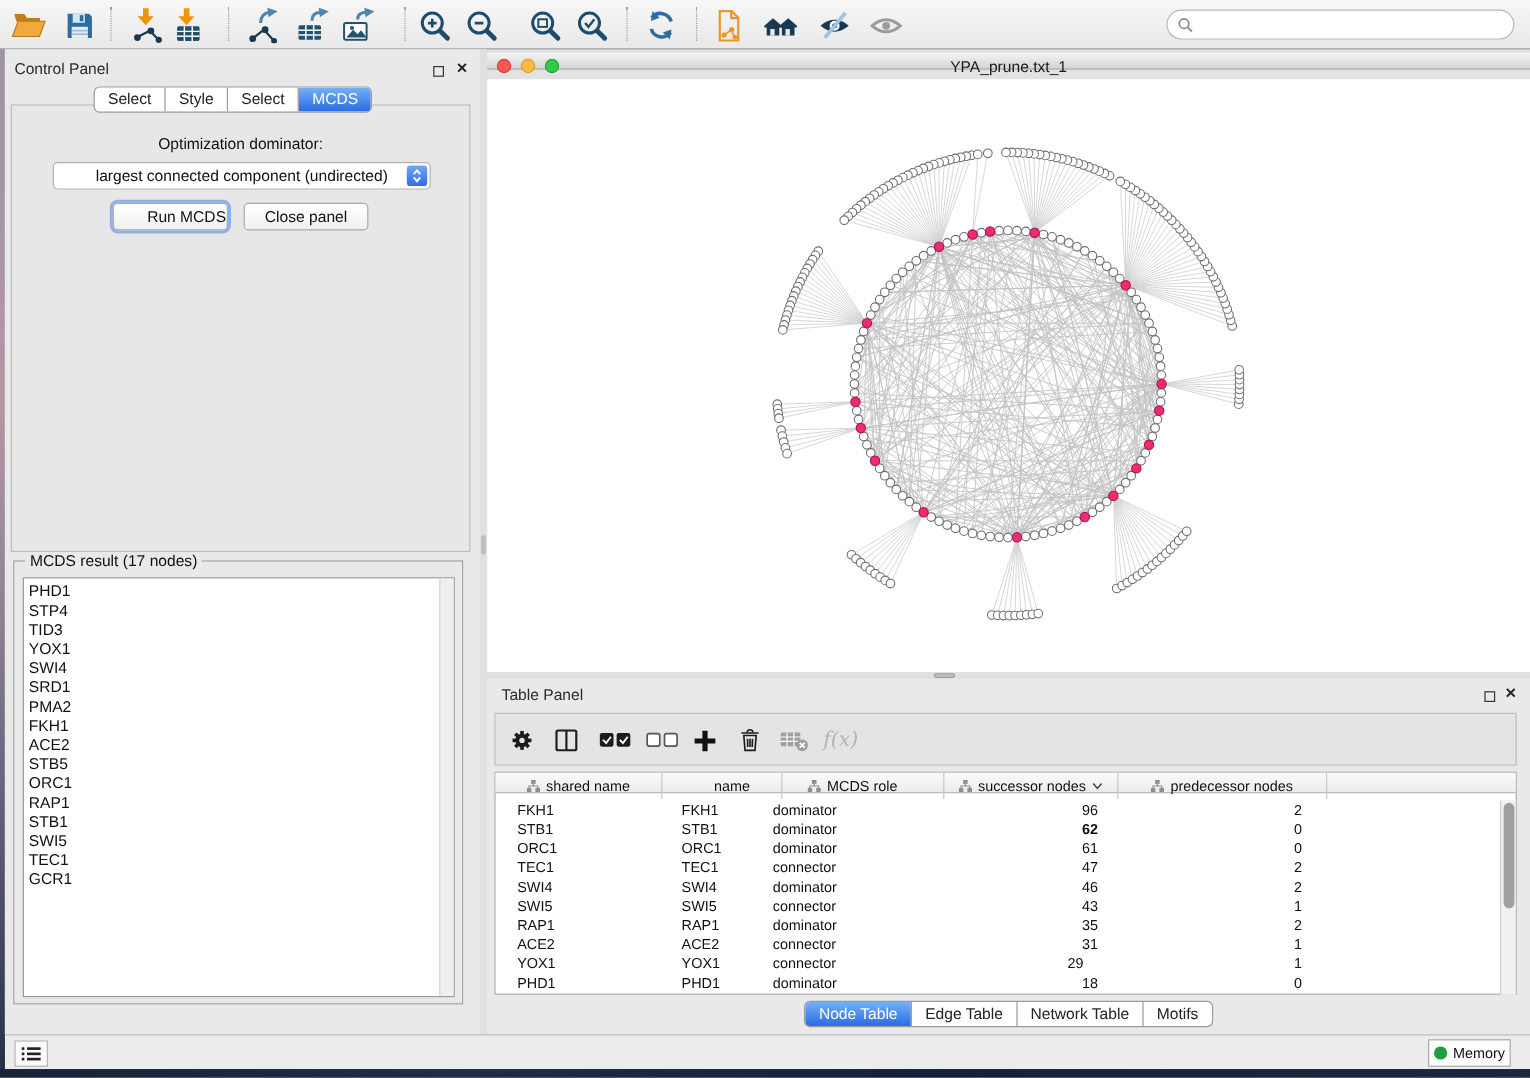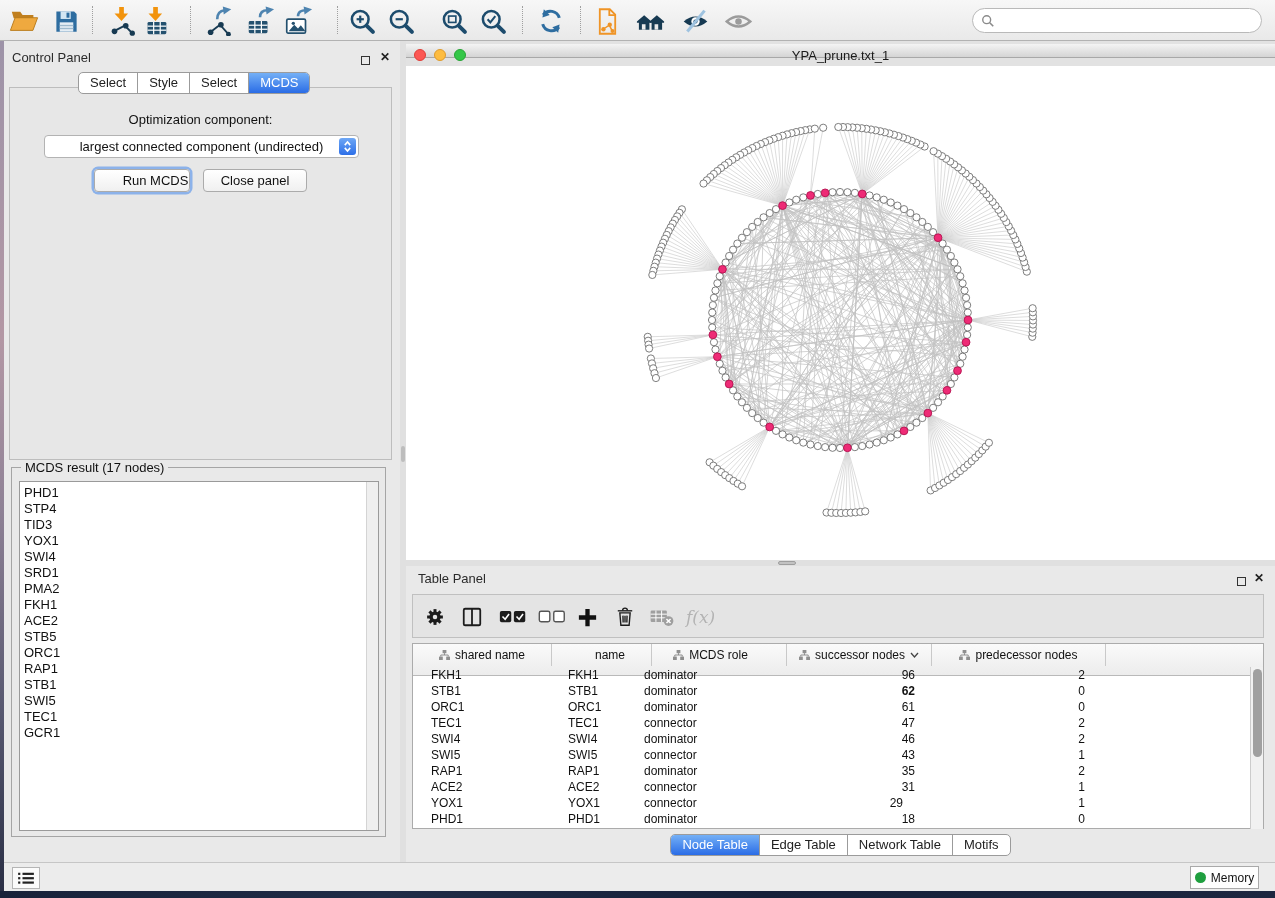--- a/index.html
+++ b/index.html
@@ -49,21 +49,21 @@
   #net-title { position:absolute; left:0; top:3px; width:869px; height:14px;
     background:linear-gradient(#f4f4f4,#d4d4d4); border-bottom:1px solid #a8a8a8; }
   .tl { position:absolute; top:5px; width:12px; height:12px; border-radius:50%; }
   #net-title-label { position:absolute; top:4px; width:100%; text-align:center; font-size:13px; color:#1a1a1a; }
   #net-canvas { position:absolute; left:0; top:25px; width:869px; height:494px; background:#fff; }
   #table-panel { left:406px; top:525px; width:869px; height:296px; background:#e9e9e9; }
   #tp-title { position:absolute; left:12px; top:5px; }
   #tp-toolbar { position:absolute; left:6px; top:28px; width:852px; height:44px; background:#e4e4e4; border:1px solid #c0c0c0; }
   .tpi { position:absolute; top:7px; width:30px; height:30px; display:flex; align-items:center; justify-content:flex-start; }
   #tbl { position:absolute; left:6px; top:77px; width:852px; height:186px; background:#fff; border:1px solid #ababab; }
-  #tbl-header { position:absolute; left:0; top:0; width:850px; height:32px; background:linear-gradient(#fafafa,#ececec); border-bottom:1px solid #b9b9b9; }
+  #tbl-header { position:absolute; left:0; top:0; width:850px; height:17px; background:linear-gradient(#fafafa,#ececec); border-bottom:1px solid #b9b9b9; }
   .hcell { position:absolute; top:0; height:22px; border-right:1px solid #c9c9c9; display:flex; align-items:center; justify-content:center; gap:5px; font-size:12px; color:#111; }
   .hicon { width:11px; height:10px; }
   #tbl-body { position:absolute; left:0; top:23px; width:838px; height:162px; overflow:hidden; }
   .trow { position:absolute; left:0; width:838px; height:16px; font-size:12px; color:#111; }
   .tcell { position:absolute; top:1px; white-space:nowrap; }
   #tbl-scroll { position:absolute; right:0px; top:23px; width:13px; height:162px; background:#f1f1f1; border-left:1px solid #cccccc; }
   #tbl-thumb { position:absolute; left:1.5px; top:2px; width:9px; height:88px; background:#a0a0a0; border-radius:5px; }
   #tbl-tabs { position:absolute; left:0; width:869px; top:268px; display:flex; justify-content:center; }
   #status { left:4px; top:862px; width:1271px; height:29px; background:#ececec; border-top:1px solid #c6c6c6; }
   #task-btn { position:absolute; left:8px; top:4px; width:28px; height:22px; background:#fbfbfb; border:1px solid #b5b5b5; display:flex; align-items:center; justify-content:center; }
@@ -248,21 +248,21 @@
     <div class="abs win-x" style="left:376px; top:9px;">✕</div>
     <div class="abs" id="cp-tabs">
       <div class="seg-group">
         <div class="seg">Select</div>
         <div class="seg">Style</div>
         <div class="seg">Select</div>
         <div class="seg sel">MCDS</div>
       </div>
     </div>
     <div class="abs" id="tab-content"></div>
-    <div class="abs" id="opt-label">Optimization component:</div>
+    <div class="abs" id="opt-label">Optimization dominator:</div>
     <div class="abs" id="criterion-select">
       <span>largest connected component (undirected)</span>
       <span id="criterion-spin">
         <svg viewBox="0 0 10 14" width="9" height="13">
             <path d="M2 5.5 L5 2 L8 5.5" fill="none" stroke="#fff" stroke-width="1.8"></path>
             <path d="M2 8.5 L5 12 L8 8.5" fill="none" stroke="#fff" stroke-width="1.8"></path>
           </svg>
       </span>
     </div>
     <div class="btn" id="run-btn">Run MCDS</div>

